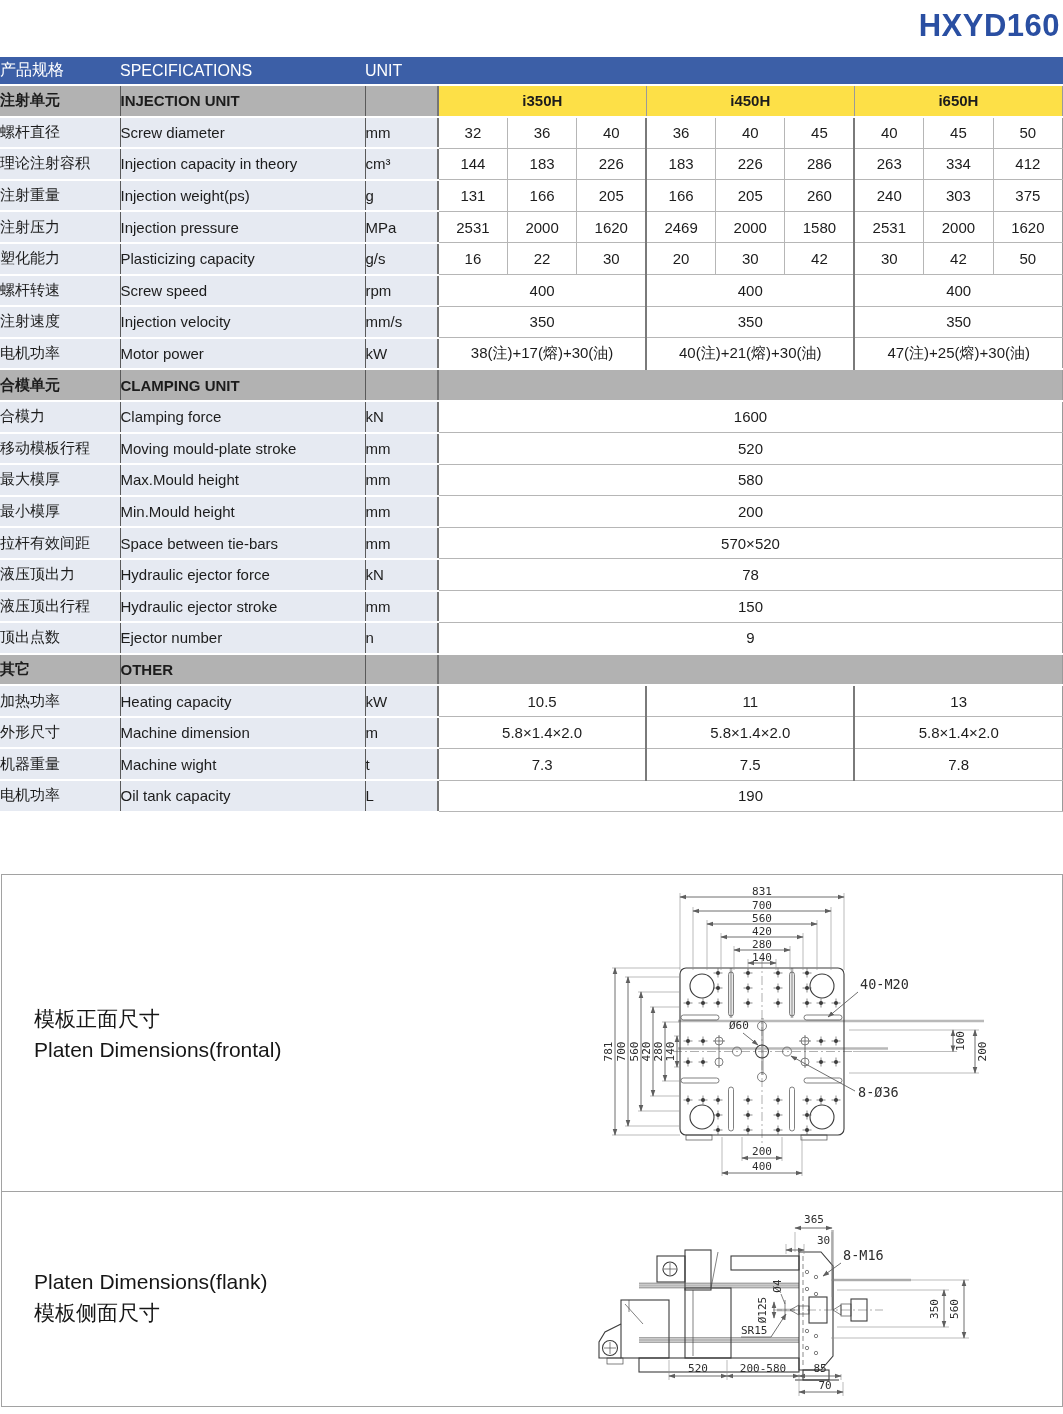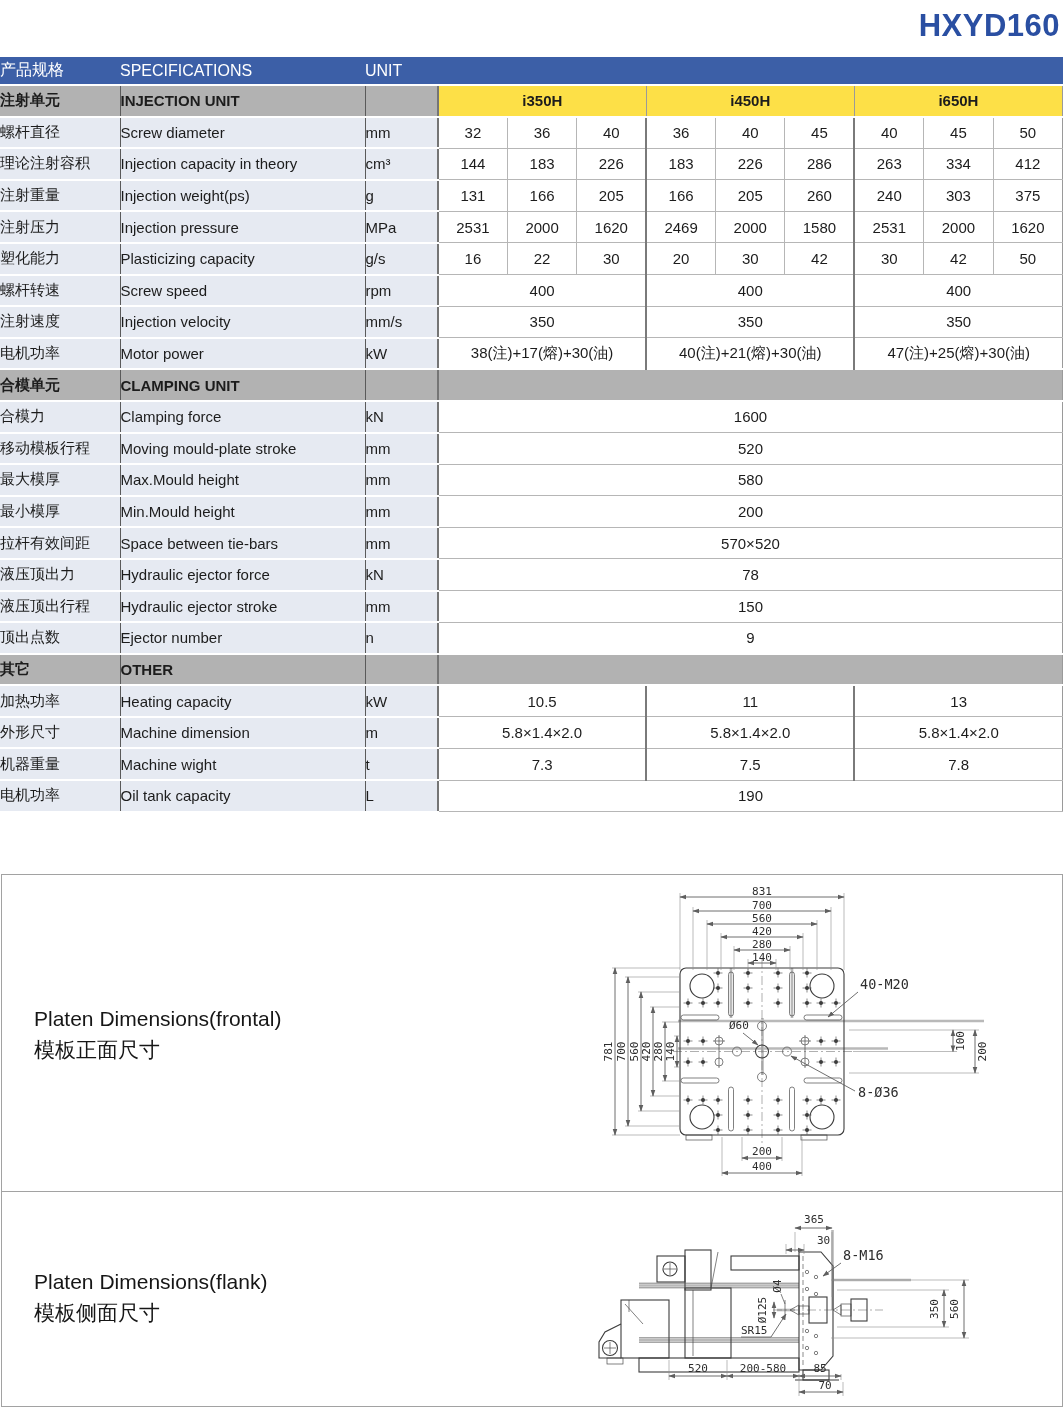--- a/index.html
+++ b/index.html
@@ -265,22 +265,22 @@
           <td class="zh">电机功率</td>
           <td class="en">Oil tank capacity</td>
           <td class="unit">L</td>
           <td class="val lastc" colspan="9">190</td>
         </tr>
       </tbody>
   </table>
 
   <div class="box box1">
     <div class="dlabel" style="top:128px;">
+      <div>模板正面尺寸</div>
       <div>Platen Dimensions(frontal)</div>
-      <div>模板正面尺寸</div>
     </div>
     <svg style="position:absolute;left:599px;top:0;" width="463" height="314" viewBox="0 0 463 314">
       <defs>
         <marker id="arrF" viewBox="0 0 10 10" refX="9" refY="5" markerWidth="7.5" markerHeight="7.5" orient="auto-start-reverse">
           <path d="M0,1.6 L10,5 L0,8.4 Z" fill="#5f5f5f"></path>
         </marker>
         <g id="hF">
           <circle r="2" fill="#3c3c3c" stroke="none"></circle>
           <line x1="-4.5" y1="0" x2="4.5" y2="0" stroke="#3c3c3c" stroke-width="0.6"></line>
           <line x1="0" y1="-4.5" x2="0" y2="4.5" stroke="#3c3c3c" stroke-width="0.6"></line>

